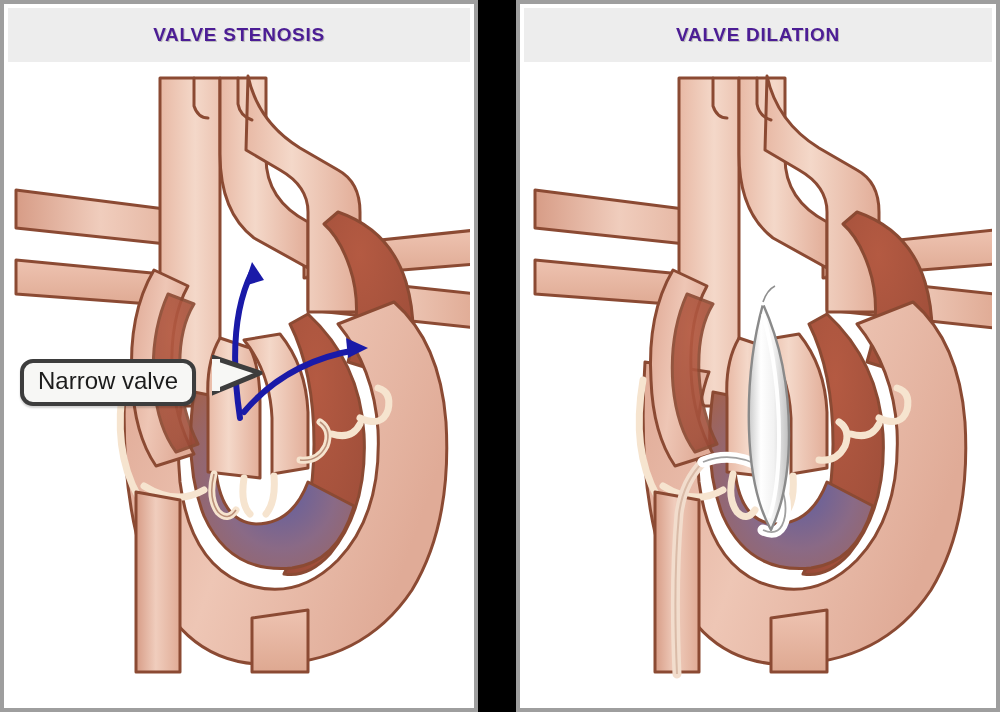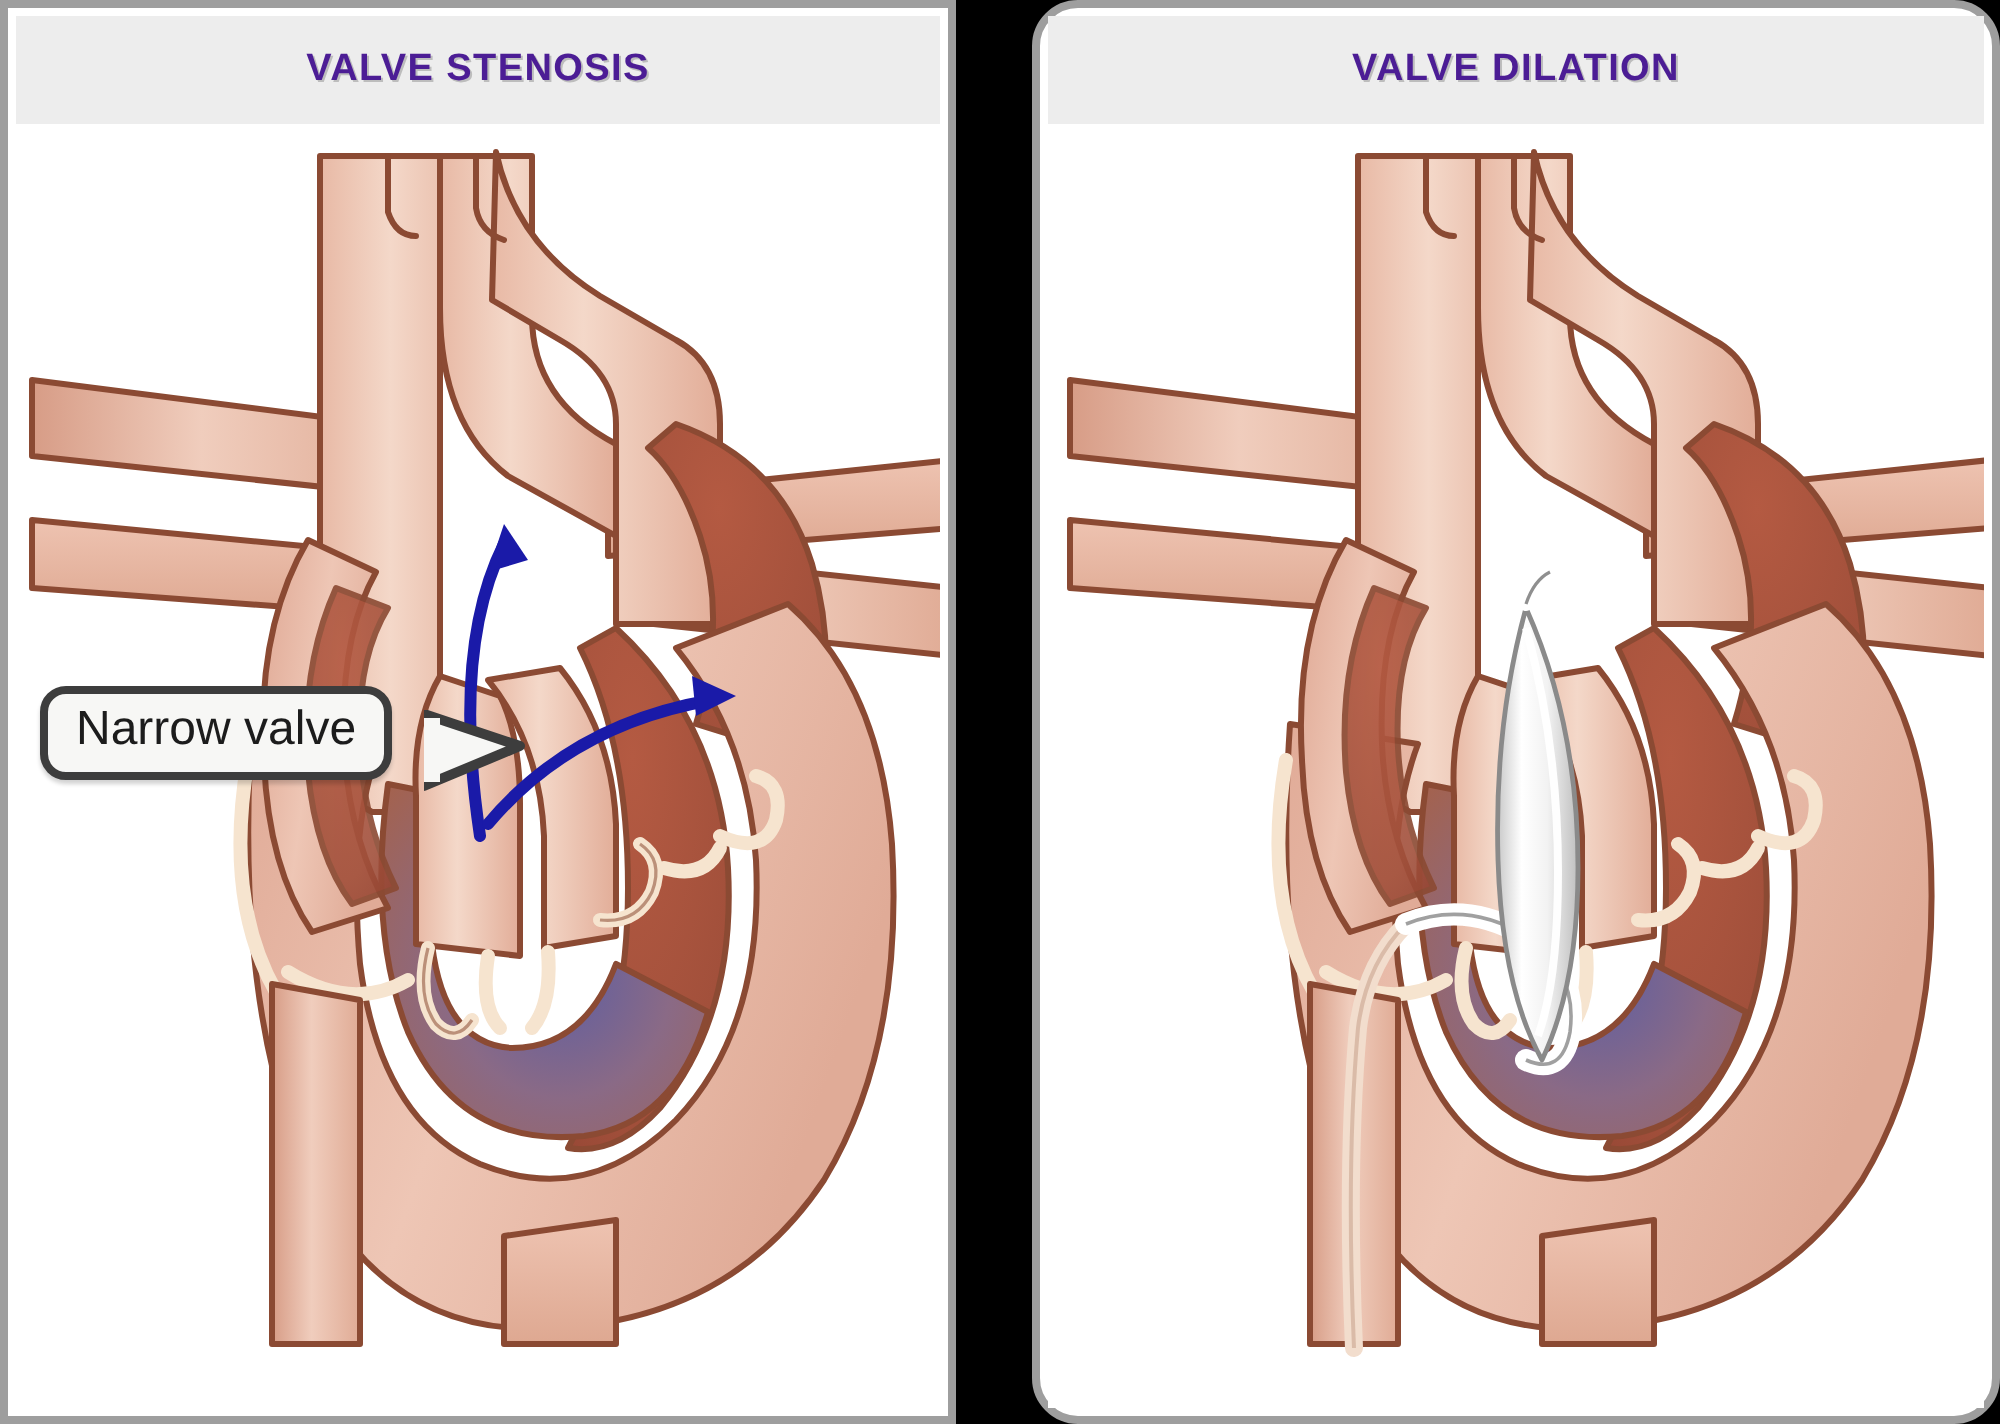--- a/index.html
+++ b/index.html
@@ -2,33 +2,33 @@
 <html><head>
 <meta charset="utf-8">
 <style>
   html,body{margin:0;padding:0;background:#ffffff;}
   body{width:1000px;height:712px;overflow:hidden;
        font-family:"Liberation Sans","DejaVu Sans",sans-serif;}
   .stage{position:relative;width:1000px;height:712px;background:#000000;}
   .panel{position:absolute;top:0;height:712px;background:#ffffff;
          border:4px solid #9e9e9e;box-sizing:border-box;}
   .panel-left{left:0;width:478px;}
-  .panel-right{left:516px;width:484px;border-radius:23px;}
+  .panel-right{left:516px;width:484px;}
   .panel-header{position:absolute;left:4px;right:4px;top:4px;height:54px;
         background:#ededed;display:flex;align-items:center;justify-content:center;}
   .panel-title{font-size:19px;font-weight:bold;letter-spacing:.7px;
         color:#4c1d95;text-shadow:1px 1px 0 #bdbdbd;}
   .panel-body{position:absolute;left:4px;right:4px;top:58px;bottom:4px;
         background:#ffffff;overflow:hidden;}
   .panel-body svg{position:absolute;left:0;top:0;}
   .credit{position:absolute;right:16px;bottom:14px;font-size:17px;color:#7d7d7d;}
   .callout{position:absolute;}
   .callout-box{background:#f7f7f5;border:4px solid #3d3d3d;border-radius:13px;
         padding:5px 14px 7px;font-size:24px;color:#1c1c1c;white-space:nowrap;
-        line-height:1.12;box-shadow:0 2px 2px rgba(0,0,0,.18);}
+        line-height:1.12;box-shadow:0 2px 2px rgba(0,0,0,.18);margin-top:16px;}
 </style>
 </head>
 <body>
 
 <div class="stage">
 
   <div class="panel panel-left">
 
     <div class="panel-header">
       <div class="panel-title">VALVE STENOSIS</div>

